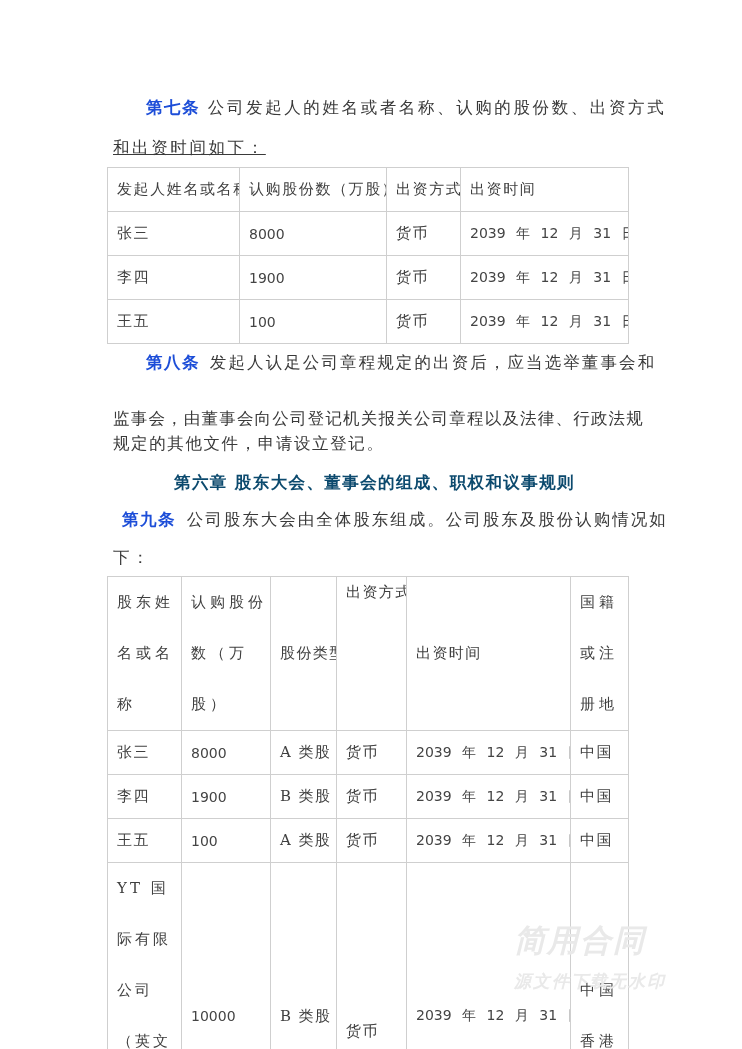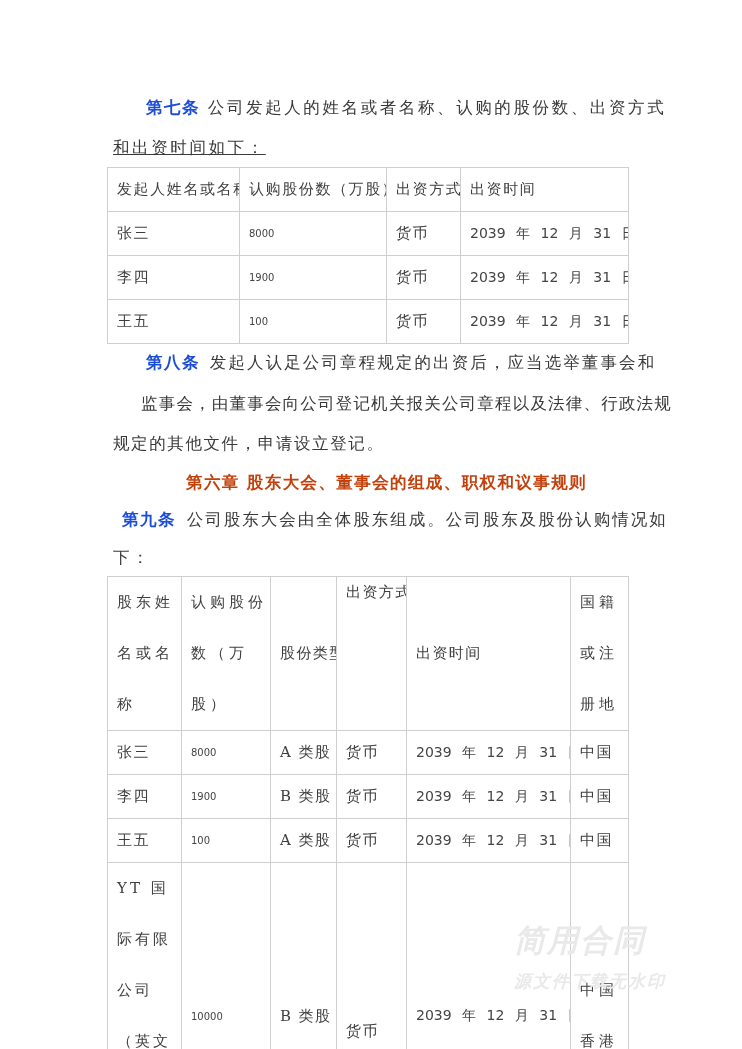--- a/index.html
+++ b/index.html
@@ -6,36 +6,36 @@
   body {
     width: 742px; height: 1049px; position: relative; overflow: hidden;
     font-family: "DejaVu Serif", "Liberation Serif", serif;
     color: #333333;
   }
   .line {
     position: absolute; font-size: 16.5px; letter-spacing: 2.6px; white-space: nowrap;
     color: #3a3a3a;
   }
   .bold { font-weight: bold; color: #1d4ed8; letter-spacing: 1.5px; }
-  .heading { font-weight: bold; color: #c2410c; letter-spacing: 1.4px; margin-left: 12px; }
+  .heading { font-weight: bold; color: #0c4a6e; letter-spacing: 1.4px; }
   table.doc {
     position: absolute; border-collapse: collapse; table-layout: fixed;
     font-size: 15px; color: #3f3f3f;
   }
   table.doc td {
     border: 1px solid #cfcfcf; padding: 0 0 0 9px; vertical-align: middle;
     white-space: nowrap; overflow: hidden;
   }
   .t1 td { height: 43px; letter-spacing: 1.6px; }
   .t2 td { letter-spacing: 1.4px; }
   .t2 .hdr td { height: 82px; }
   .t2 .row td { height: 43px; }
   .t2 .big td { height: 159px; }
   .wrap { white-space: normal !important; line-height: 51px; letter-spacing: 4px !important; }
-  .num { font-family: "DejaVu Sans", "Liberation Sans", sans-serif; font-size: 10px; letter-spacing: 0 !important; color: #444; }
+  .num { font-family: "DejaVu Sans", "Liberation Sans", sans-serif; font-size: 14px; letter-spacing: 0 !important; color: #444; }
   .date { font-family: "DejaVu Sans", "Liberation Sans", sans-serif; font-size: 14px; word-spacing: 6px; letter-spacing: 0 !important; color: #444; }
   .top { vertical-align: top !important; padding-top: 6px !important; }
   .lowish { padding-top: 30px !important; }
   .watermark {
     position: absolute; color: #e9e9e9; font-family: "DejaVu Sans", sans-serif;
     font-weight: bold; font-style: italic; white-space: nowrap;
   }
 </style>
 </head>
 <body>
@@ -78,21 +78,21 @@
     <td>货币</td>
     <td class="date">2039 年 12 月 31 日</td>
   </tr>
 </tbody>
   </table>
 
 <div class="line" style="left:146px; top:352px;">
   <span class="bold">第八条</span>
   <span style="margin-left:2px; letter-spacing:2.1px;">发起人认足公司章程规定的出资后，应当选举董事会和</span>
 </div>
-<div class="line" style="left:113px; top:393px; letter-spacing:1.2px;margin-left:28px;">监事会，由董事会向公司登记机关报关公司章程以及法律、行政法规</div>
+<div class="line" style="left:113px; top:408px; letter-spacing:1.2px;">监事会，由董事会向公司登记机关报关公司章程以及法律、行政法规</div>
 <div class="line" style="left:113px; top:433px; letter-spacing:1.6px;">规定的其他文件，申请设立登记。</div>
 
 <div class="line heading" style="left:174px; top:472px;">第六章  股东大会、董事会的组成、职权和议事规则</div>
 
 <div class="line" style="left:122px; top:509px;">
   <span class="bold">第九条</span>
   <span style="margin-left:3px; letter-spacing:2.0px;">公司股东大会由全体股东组成。公司股东及股份认购情况如</span>
 </div>
 <div class="line" style="left:113px; top:547px;">下：</div>
 

